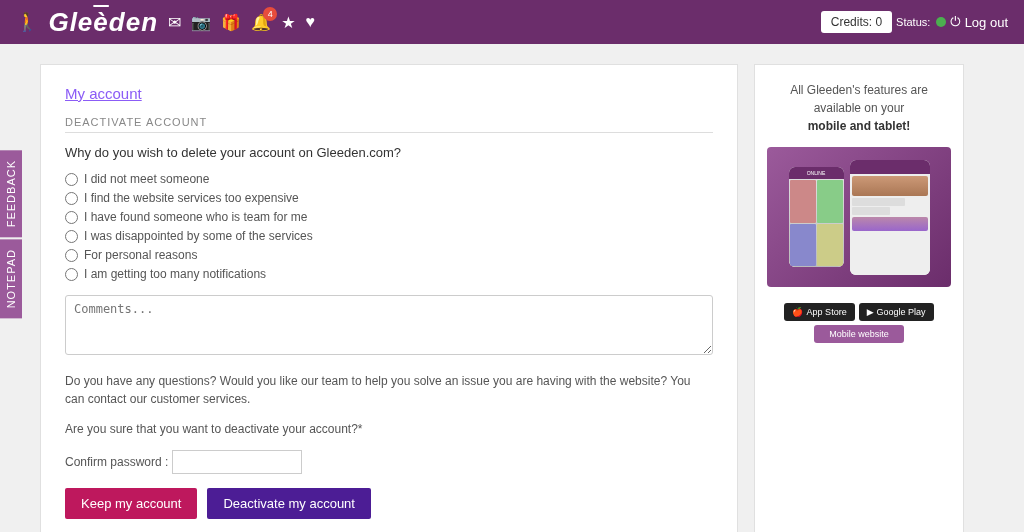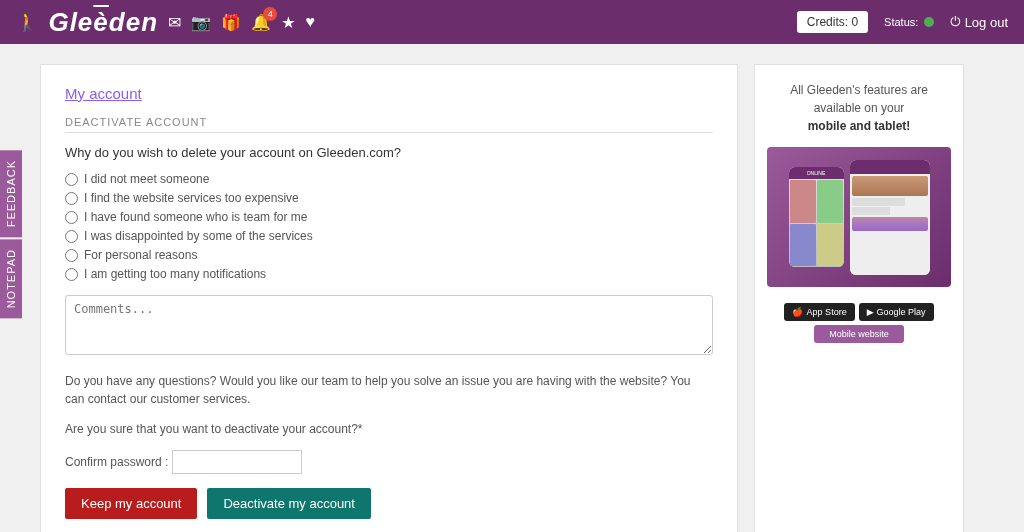--- a/index.html
+++ b/index.html
@@ -28,21 +28,21 @@
     .header-badge {
       position: absolute;
       top: -6px; right: -6px;
       background: #e74c3c;
       color: white;
       border-radius: 50%;
       width: 14px; height: 14px;
       font-size: 9px;
       display: flex; align-items: center; justify-content: center;
     }
-    .header-right { display: flex; gap: 16px; }
+    .header-right { display: flex; gap: 4px; }
     .credits-btn {
       background: white;
       color: #333;
       border: none;
       border-radius: 3px;
       padding: 4px 10px;
       font-size: 12px;
       cursor: pointer;
     }
     .status-area { display: flex; align-items: center; gap: 6px; color: white; font-size: 11px; }
@@ -142,30 +142,30 @@
     }
     .confirm-label { font-size: 12px; color: #555; }
     .confirm-input {
       border: 1px solid #ccc;
       padding: 4px 8px;
       width: 130px;
       font-size: 12px;
     }
     .buttons-row { display: flex; gap: 10px; margin-bottom: 14px; }
     .btn-keep {
-      background: #b91c1c;
+      background: #be185d;
       color: white;
       border: none;
       padding: 8px 16px;
       font-size: 13px;
       cursor: pointer;
       border-radius: 2px;
     }
     .btn-deactivate {
-      background: #0f766e;
+      background: #4c1d95;
       color: white;
       border: none;
       padding: 8px 16px;
       font-size: 13px;
       cursor: pointer;
       border-radius: 2px;
     }
 
     
     .sidebar-panel {

